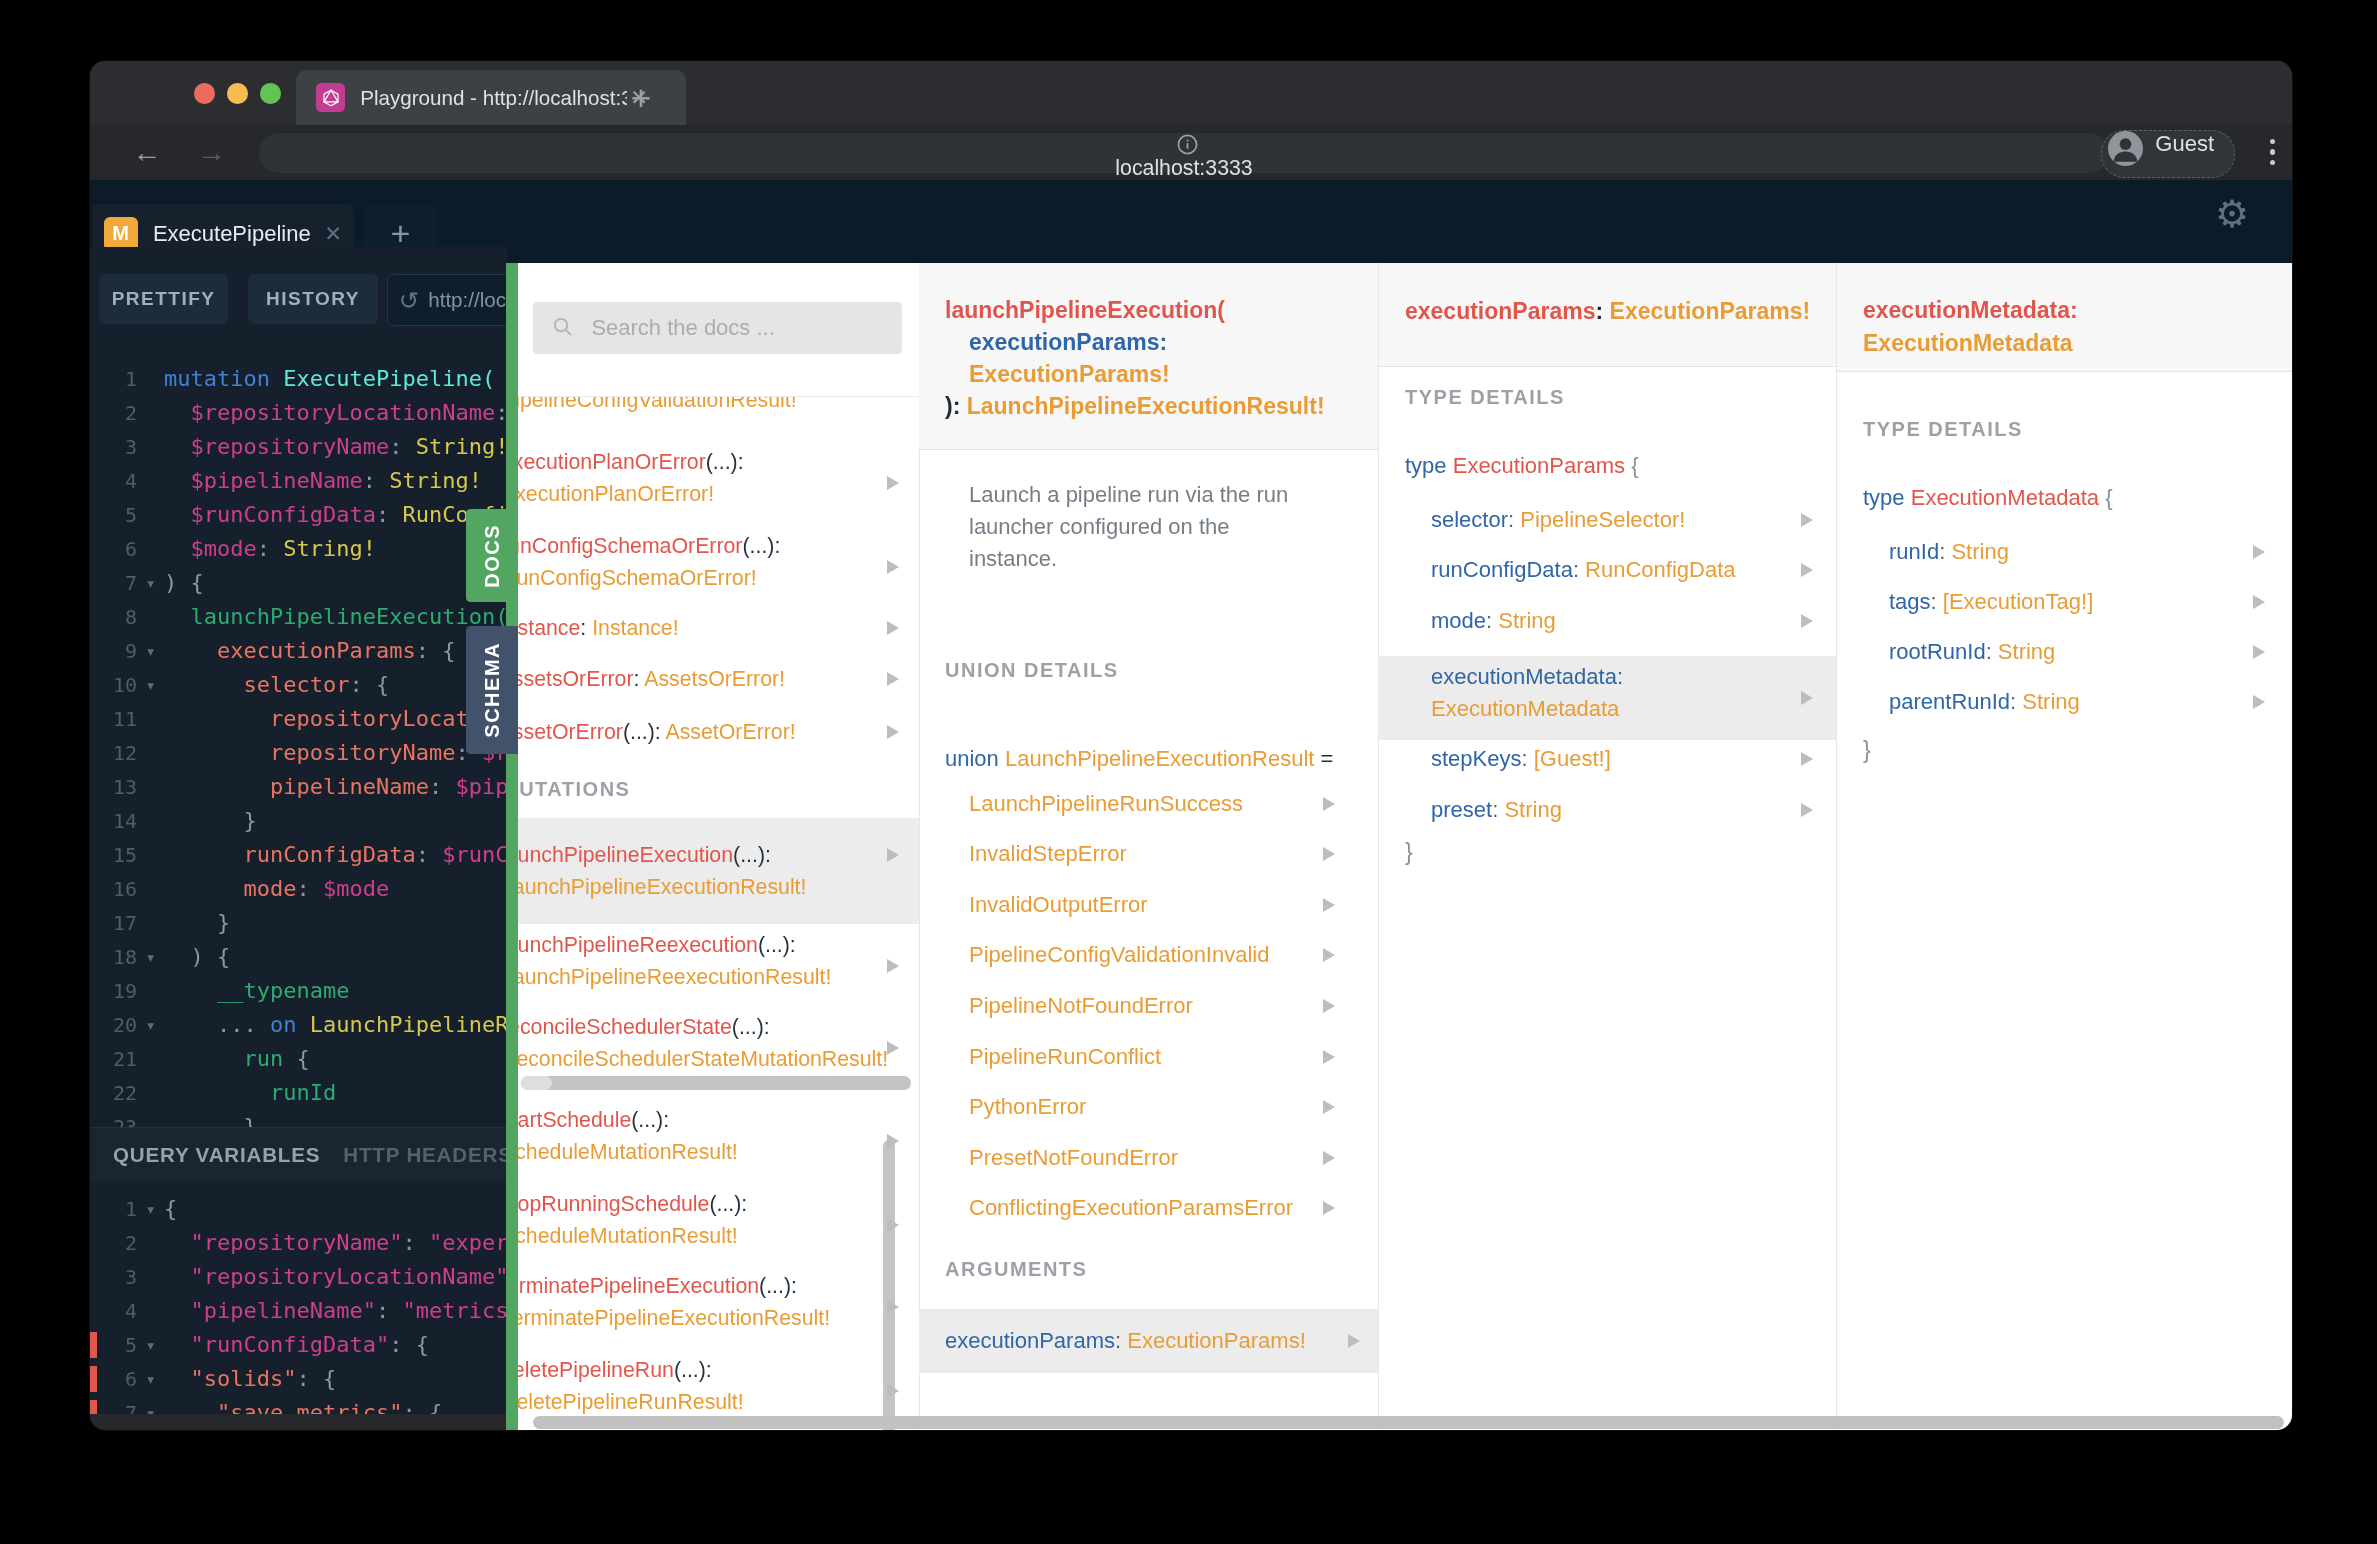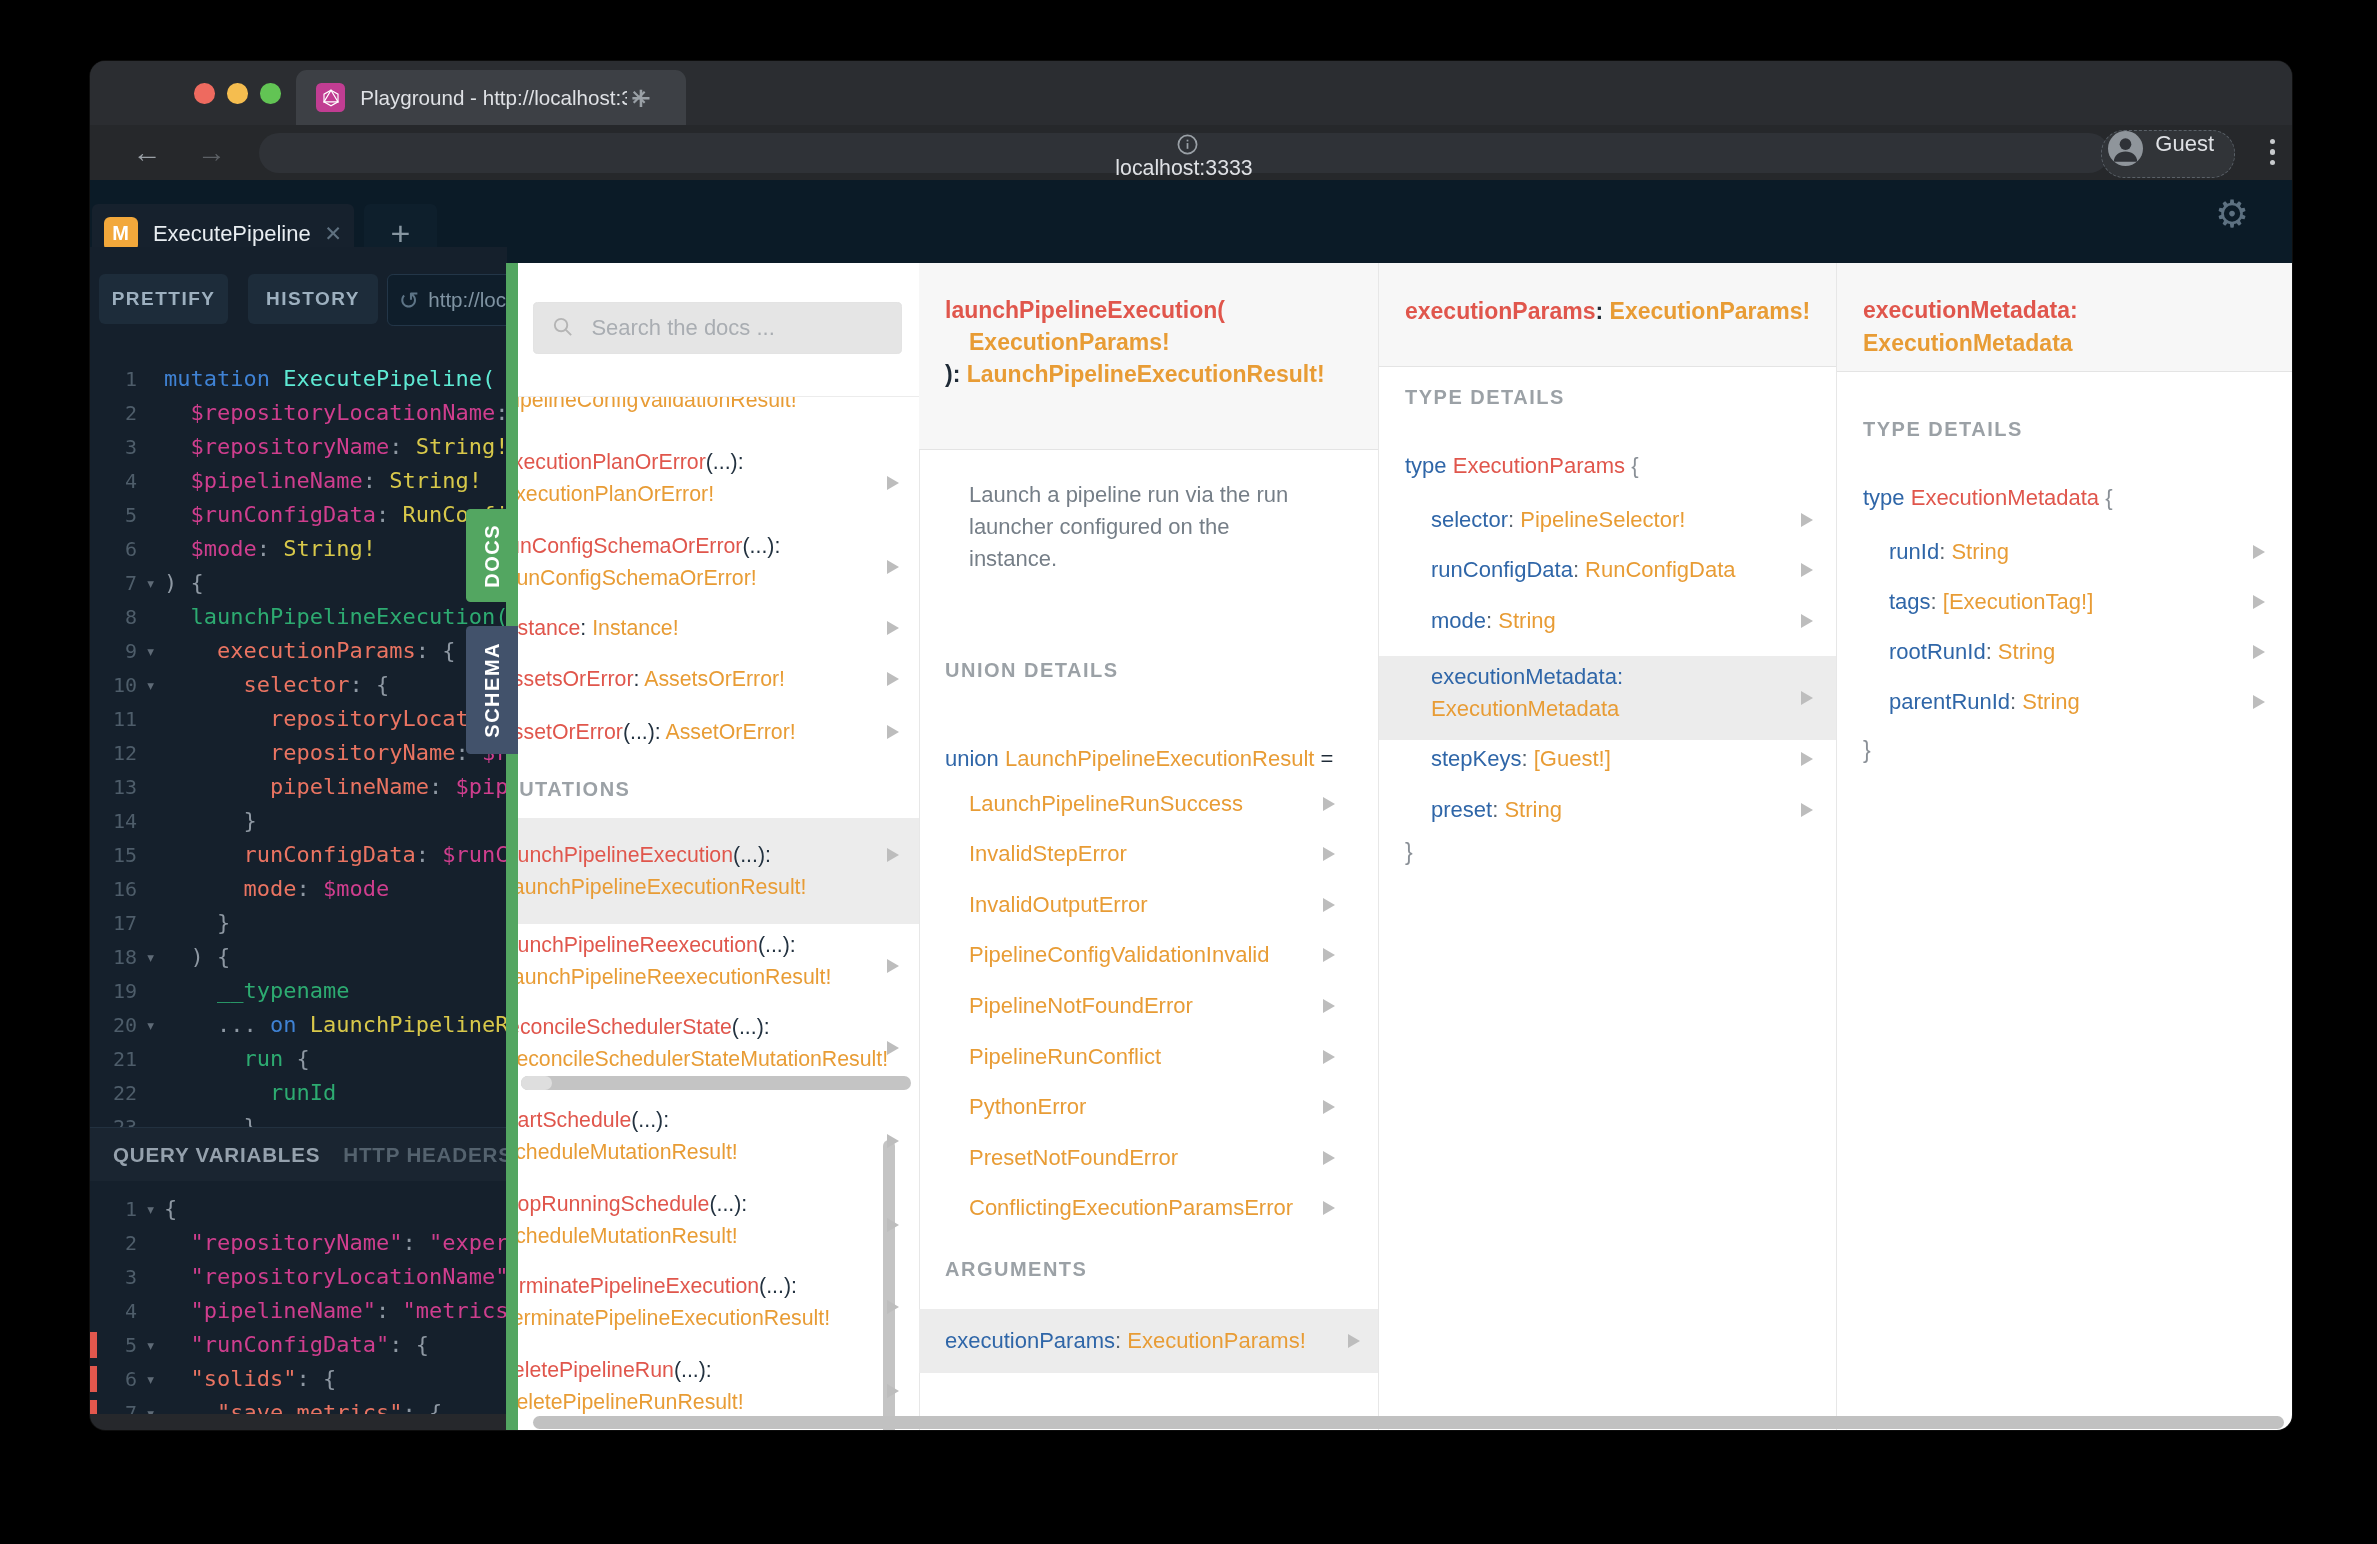--- a/index.html
+++ b/index.html
@@ -339,20 +339,21 @@
               <div class="dline"><span class="dn">deletePipelineRun</span><span class="ds">(...):</span></div>
               <div class="dline"><span class="dt">DeletePipelineRunResult!</span></div>
               <div class="arr" style="top: 37px; margin-top: -6.9px;"></div>
             </div>
           </div>
       </div>
 
       <div class="dcol col2" id="col2">
         <div class="hdrblock c2hdr">
           <div class="l1"><span class="hred">launchPipelineExecution(</span></div>
+          <div class="li"><span class="hblue">executionParams:</span></div>
           <div class="li"><span class="horange">ExecutionParams!</span></div>
           <div class="l1"><span class="hdark">): </span><span class="horange">LaunchPipelineExecutionResult!</span></div>
         </div>
         <div class="desc">Launch a pipeline run via the run launcher configured on the instance.</div>
         <div class="sechead uhead" style="top:396px;">UNION DETAILS</div>
         <div class="udecl" style="top:483px;">
           <span class="hblue">union</span><span> </span><span class="horange">LaunchPipelineExecutionResult</span><span class="hdark"> =</span>
         </div>
         <div class="sechead uhead" style="top:995px;">ARGUMENTS</div>
         <div class="argrow">

